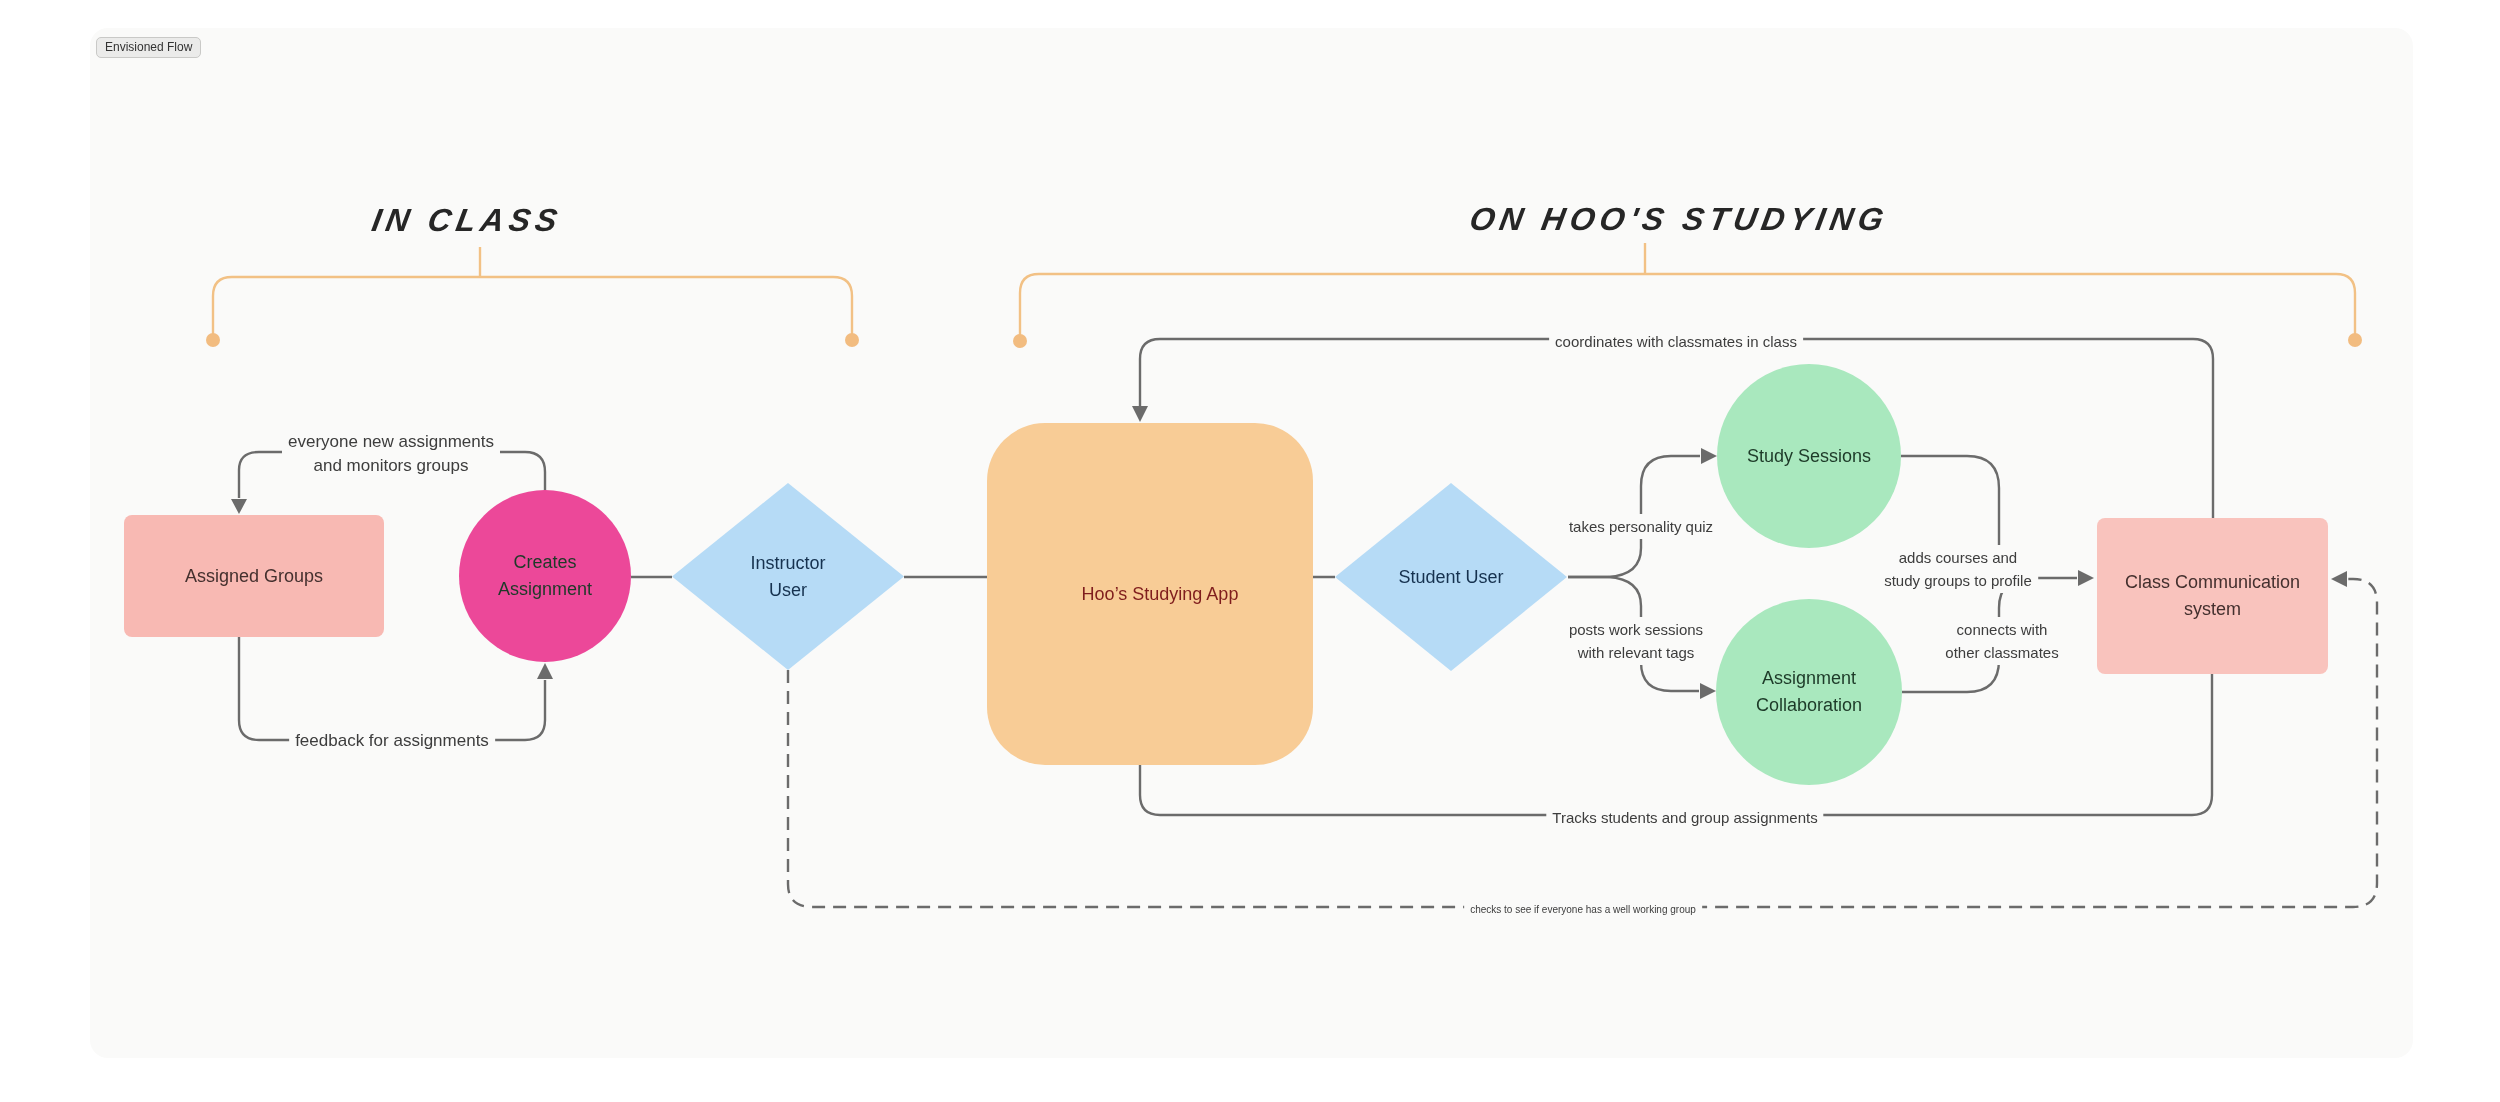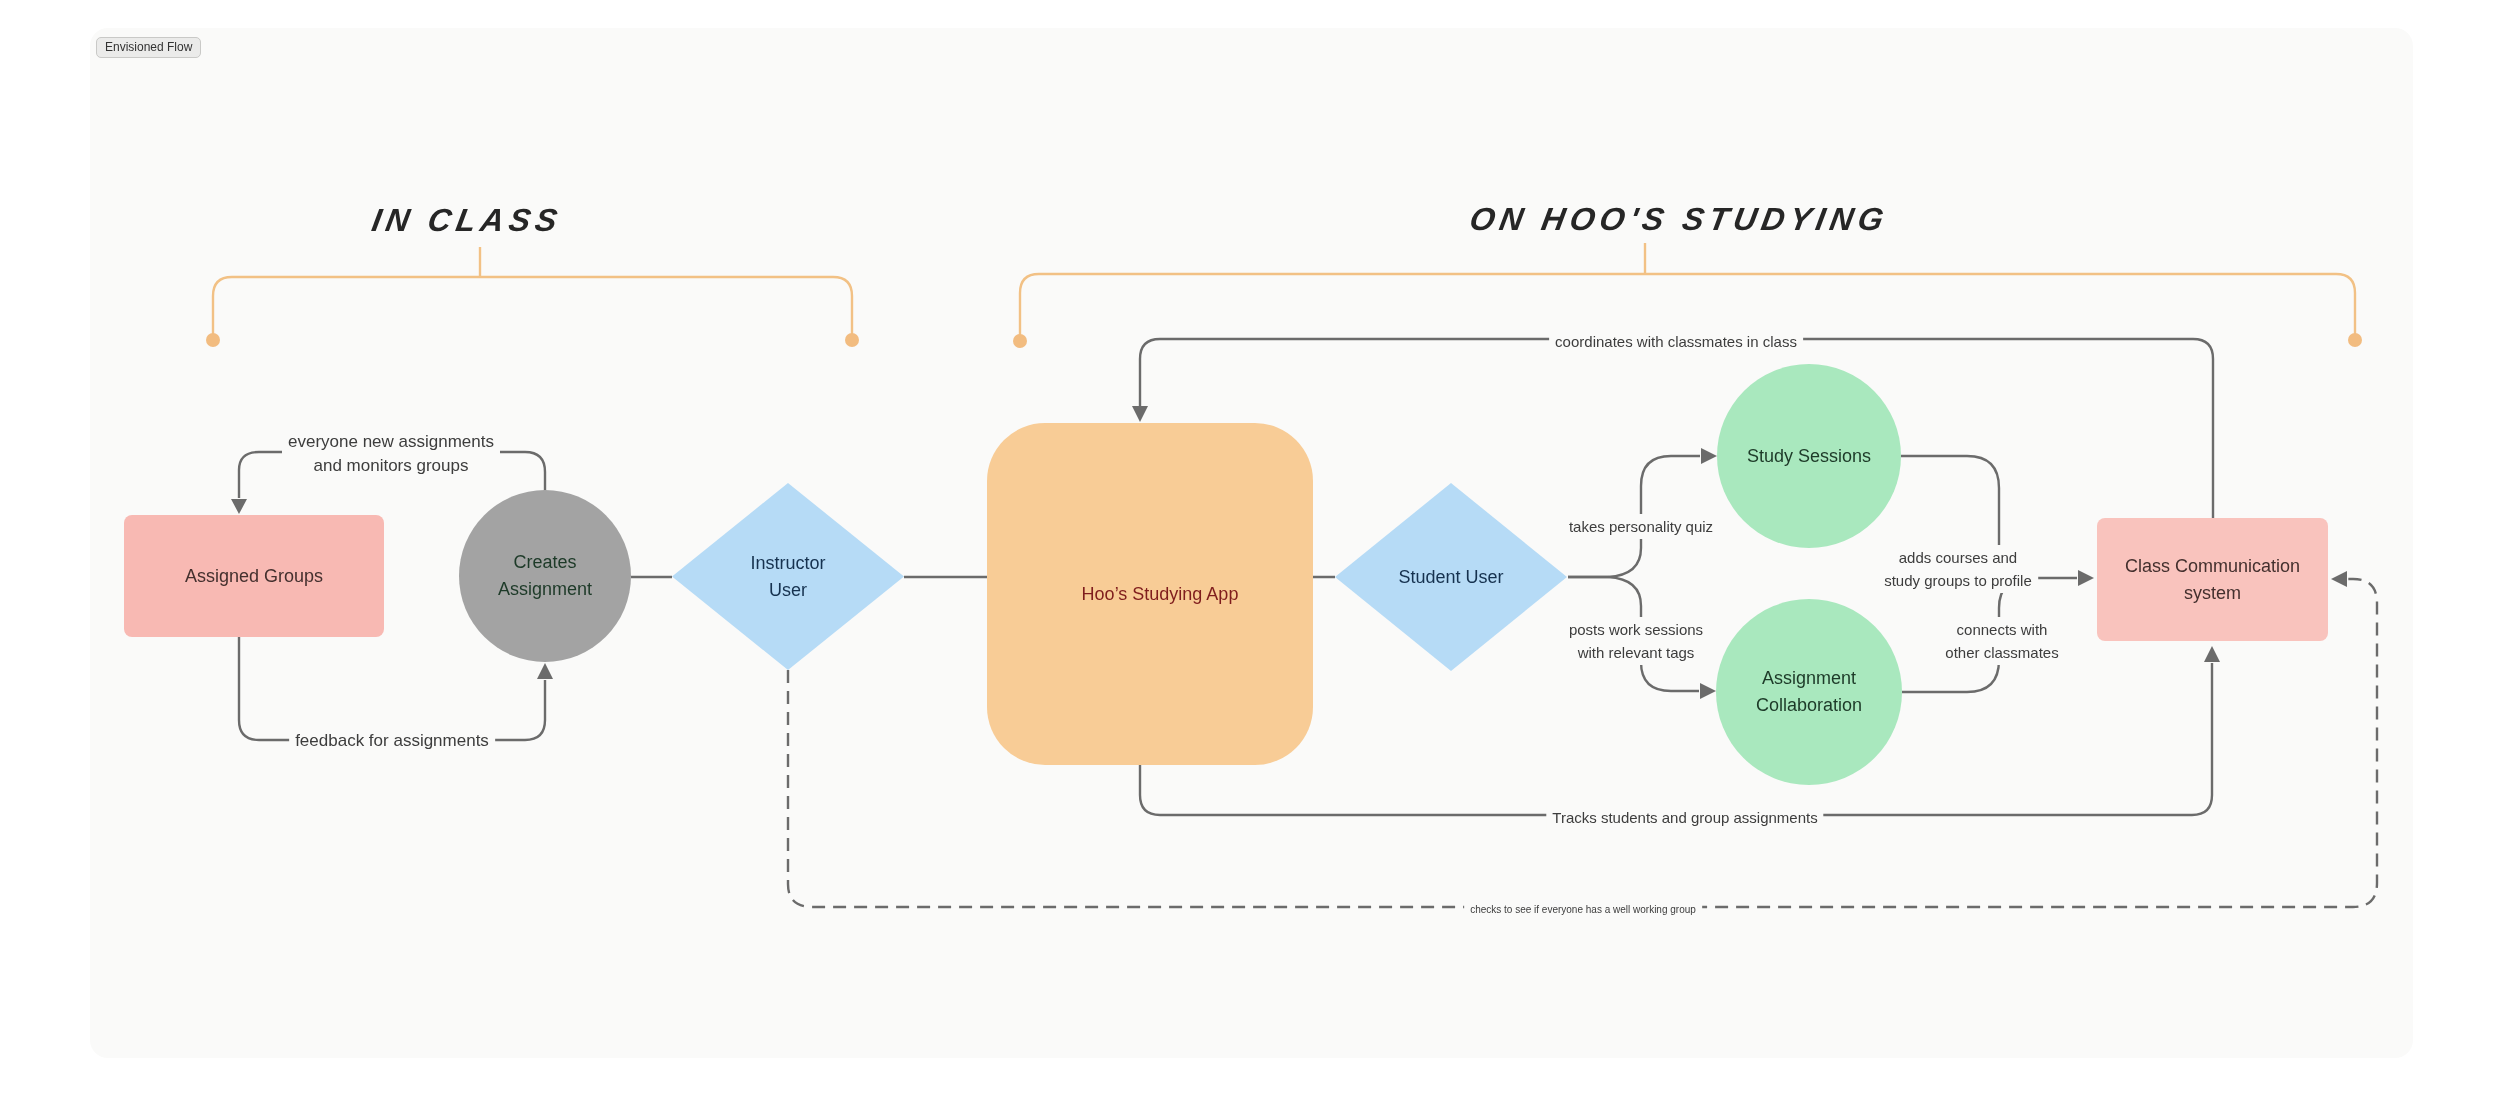--- a/index.html
+++ b/index.html
@@ -15,27 +15,27 @@
     font-style:italic;font-weight:700;font-size:32px;letter-spacing:5px;color:#262626;white-space:nowrap;}
   #title-in-class{left:467px;top:220px;}
   #title-on-hoos{left:1679px;top:219px;}
   
   .node{position:absolute;display:flex;align-items:center;justify-content:center;
     text-align:center;font-size:18px;line-height:27px;white-space:pre-line;}
   .rect-node{border-radius:8px;}
   .circle-node{border-radius:50%;}
   .diamond-node{clip-path:polygon(50% 0,100% 50%,50% 100%,0 50%);}
   #node-assigned-groups{left:124px;top:515px;width:260px;height:122px;background:#F8B9B3;color:#44302e;}
-  #node-creates-assignment{left:459px;top:490px;width:172px;height:172px;background:#a3a3a3;color:#1d3a28;}
+  #node-creates-assignment{left:459px;top:490px;width:172px;height:172px;background:#ec4899;color:#1d3a28;}
   #node-instructor-user{left:672px;top:483px;width:232px;height:187px;background:#B6DBF6;color:#16324f;}
   #node-app{left:987px;top:423px;width:306px;height:342px;background:#F8CC96;border-radius:58px;color:#7f1d1d;padding-left:20px;}
   #node-student-user{left:1335px;top:483px;width:232px;height:188px;background:#B6DBF6;color:#16324f;}
   #node-study-sessions{left:1717px;top:364px;width:184px;height:184px;background:#A9E8BE;color:#1d3a28;}
   #node-assignment-collab{left:1716px;top:599px;width:186px;height:186px;background:#A9E8BE;color:#1d3a28;}
-  #node-class-comm{left:2097px;top:518px;width:231px;height:123px;background:#F9C3BD;color:#44302e;}
+  #node-class-comm{left:2097px;top:518px;width:231px;height:156px;background:#F9C3BD;color:#44302e;}
   
   .edge-label{position:absolute;transform:translateX(-50%);background:#FAFAF9;
     color:#3d3d3d;text-align:center;white-space:pre-line;padding:1px 6px;}
   .lbl-17{font-size:17px;line-height:24px;}
   .lbl-15{font-size:15px;line-height:23px;}
   .lbl-12{font-size:10px;line-height:16px;}
   #lbl-creates-new{left:391px;top:429px;}
   #lbl-feedback{left:392px;top:728px;}
   #lbl-coordinates{left:1676px;top:329px;}
   #lbl-takes-quiz{left:1641px;top:514px;}

